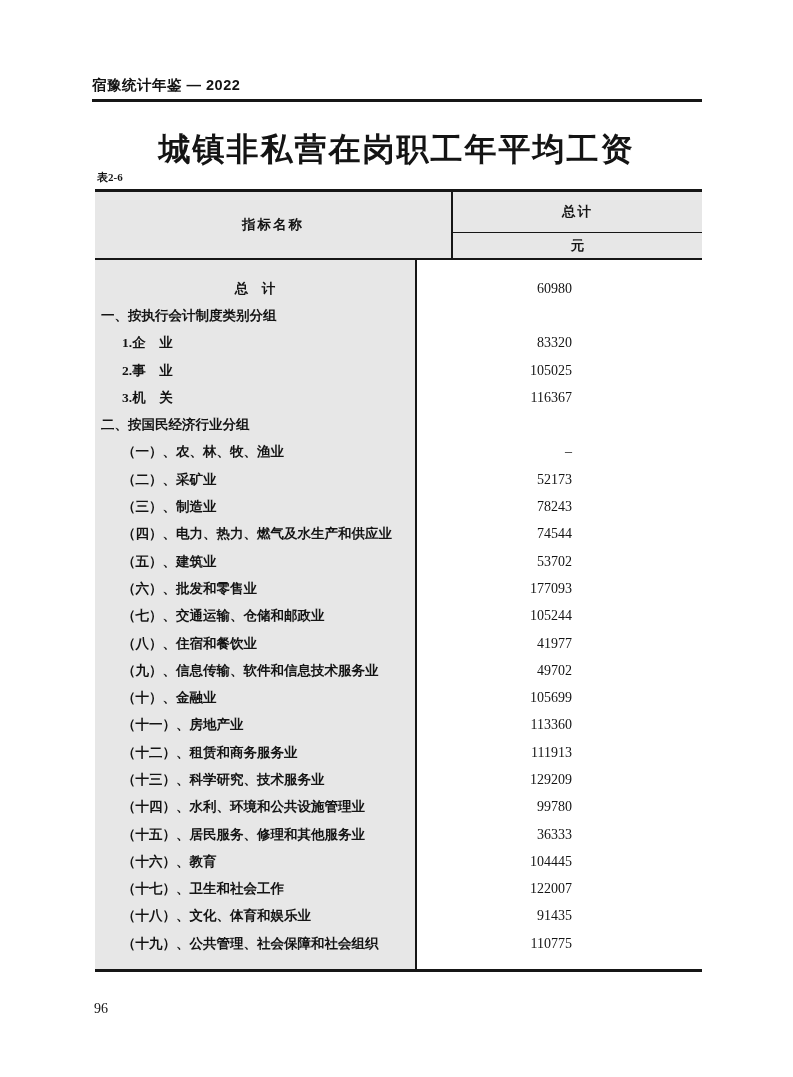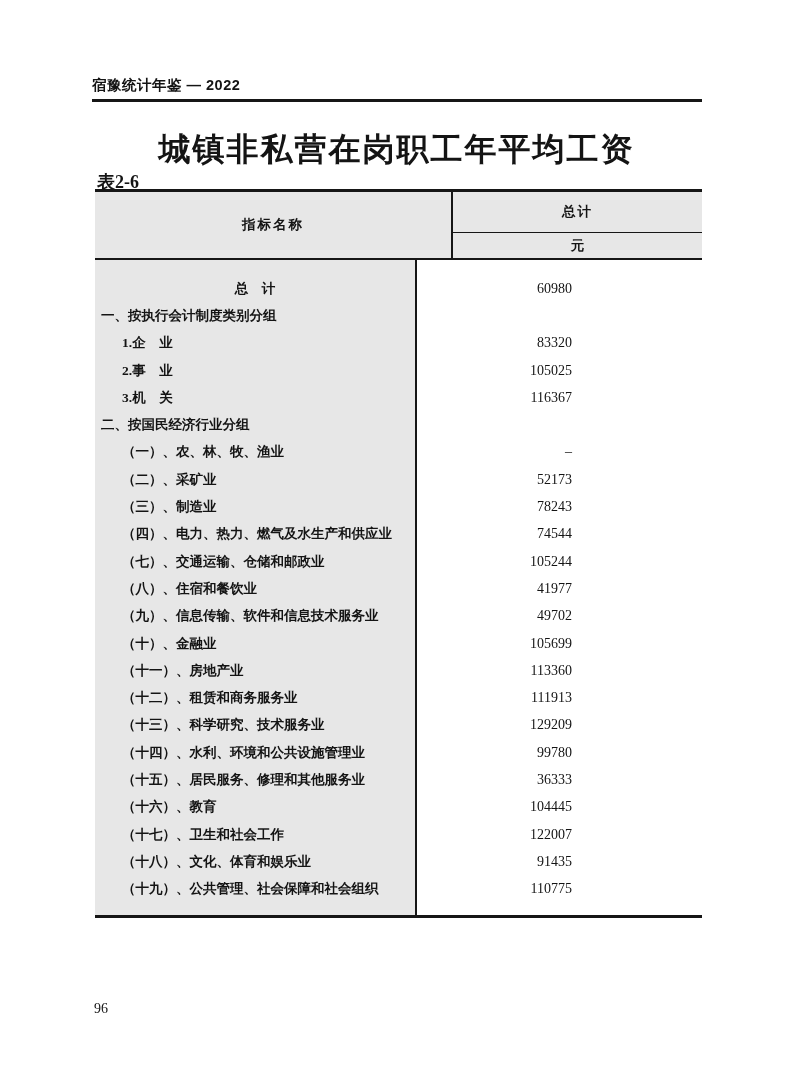--- a/index.html
+++ b/index.html
@@ -20,21 +20,21 @@
   .head-rule{
     position:absolute;left:92px;top:99px;width:610px;height:2.5px;
     background:#161616;
   }
   .doc-title{
     position:absolute;left:0;top:128px;width:100%;margin:0;
     text-align:center;font-size:32px;font-weight:bold;letter-spacing:2px;
   }
   .table-label{
     position:absolute;left:97px;top:170px;
-    font-size:18px;font-weight:bold;
+    font-size:11px;font-weight:bold;
   }
   .stat-table{
     position:absolute;left:95px;top:189px;width:607px;
     font-size:13.5px;
   }
   .thead{
     display:flex;height:71px;box-sizing:border-box;
     border-top:3px solid #161616;border-bottom:2.5px solid #161616;
     background:#e7e7e7;
   }
@@ -156,21 +156,29 @@
   <div class="row">
     <div class="cell label indent-1">（三）、制造业</div>
     <div class="cell value">78243</div>
   </div>
 
   <div class="row">
     <div class="cell label indent-1">（四）、电力、热力、燃气及水生产和供应业</div>
     <div class="cell value">74544</div>
   </div>
 
-
+  <div class="row">
+    <div class="cell label indent-1">（五）、建筑业</div>
+    <div class="cell value">53702</div>
+  </div>
+
+  <div class="row">
+    <div class="cell label indent-1">（六）、批发和零售业</div>
+    <div class="cell value">177093</div>
+  </div>
 
   <div class="row">
     <div class="cell label indent-1">（七）、交通运输、仓储和邮政业</div>
     <div class="cell value">105244</div>
   </div>
 
   <div class="row">
     <div class="cell label indent-1">（八）、住宿和餐饮业</div>
     <div class="cell value">41977</div>
   </div>

